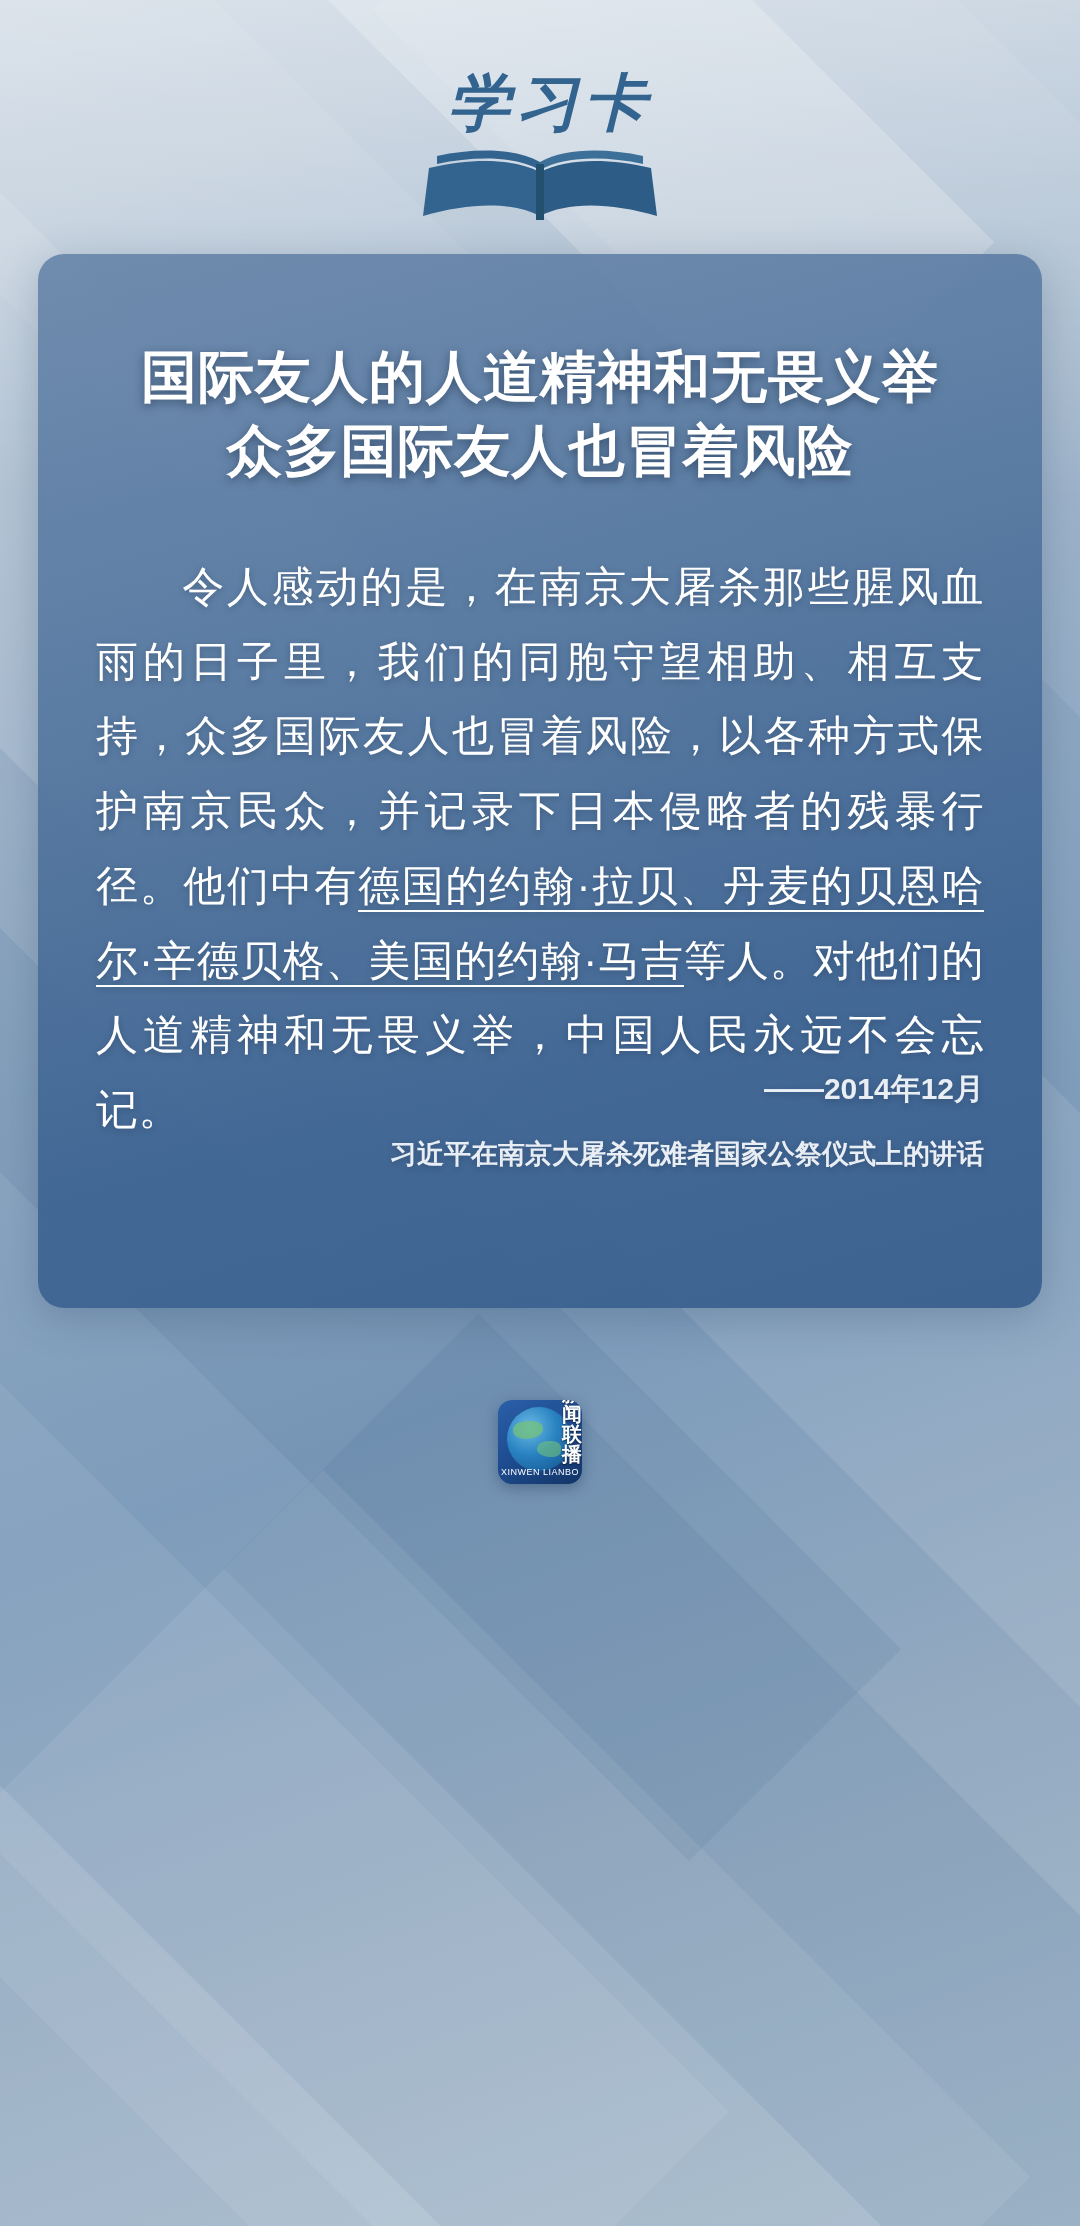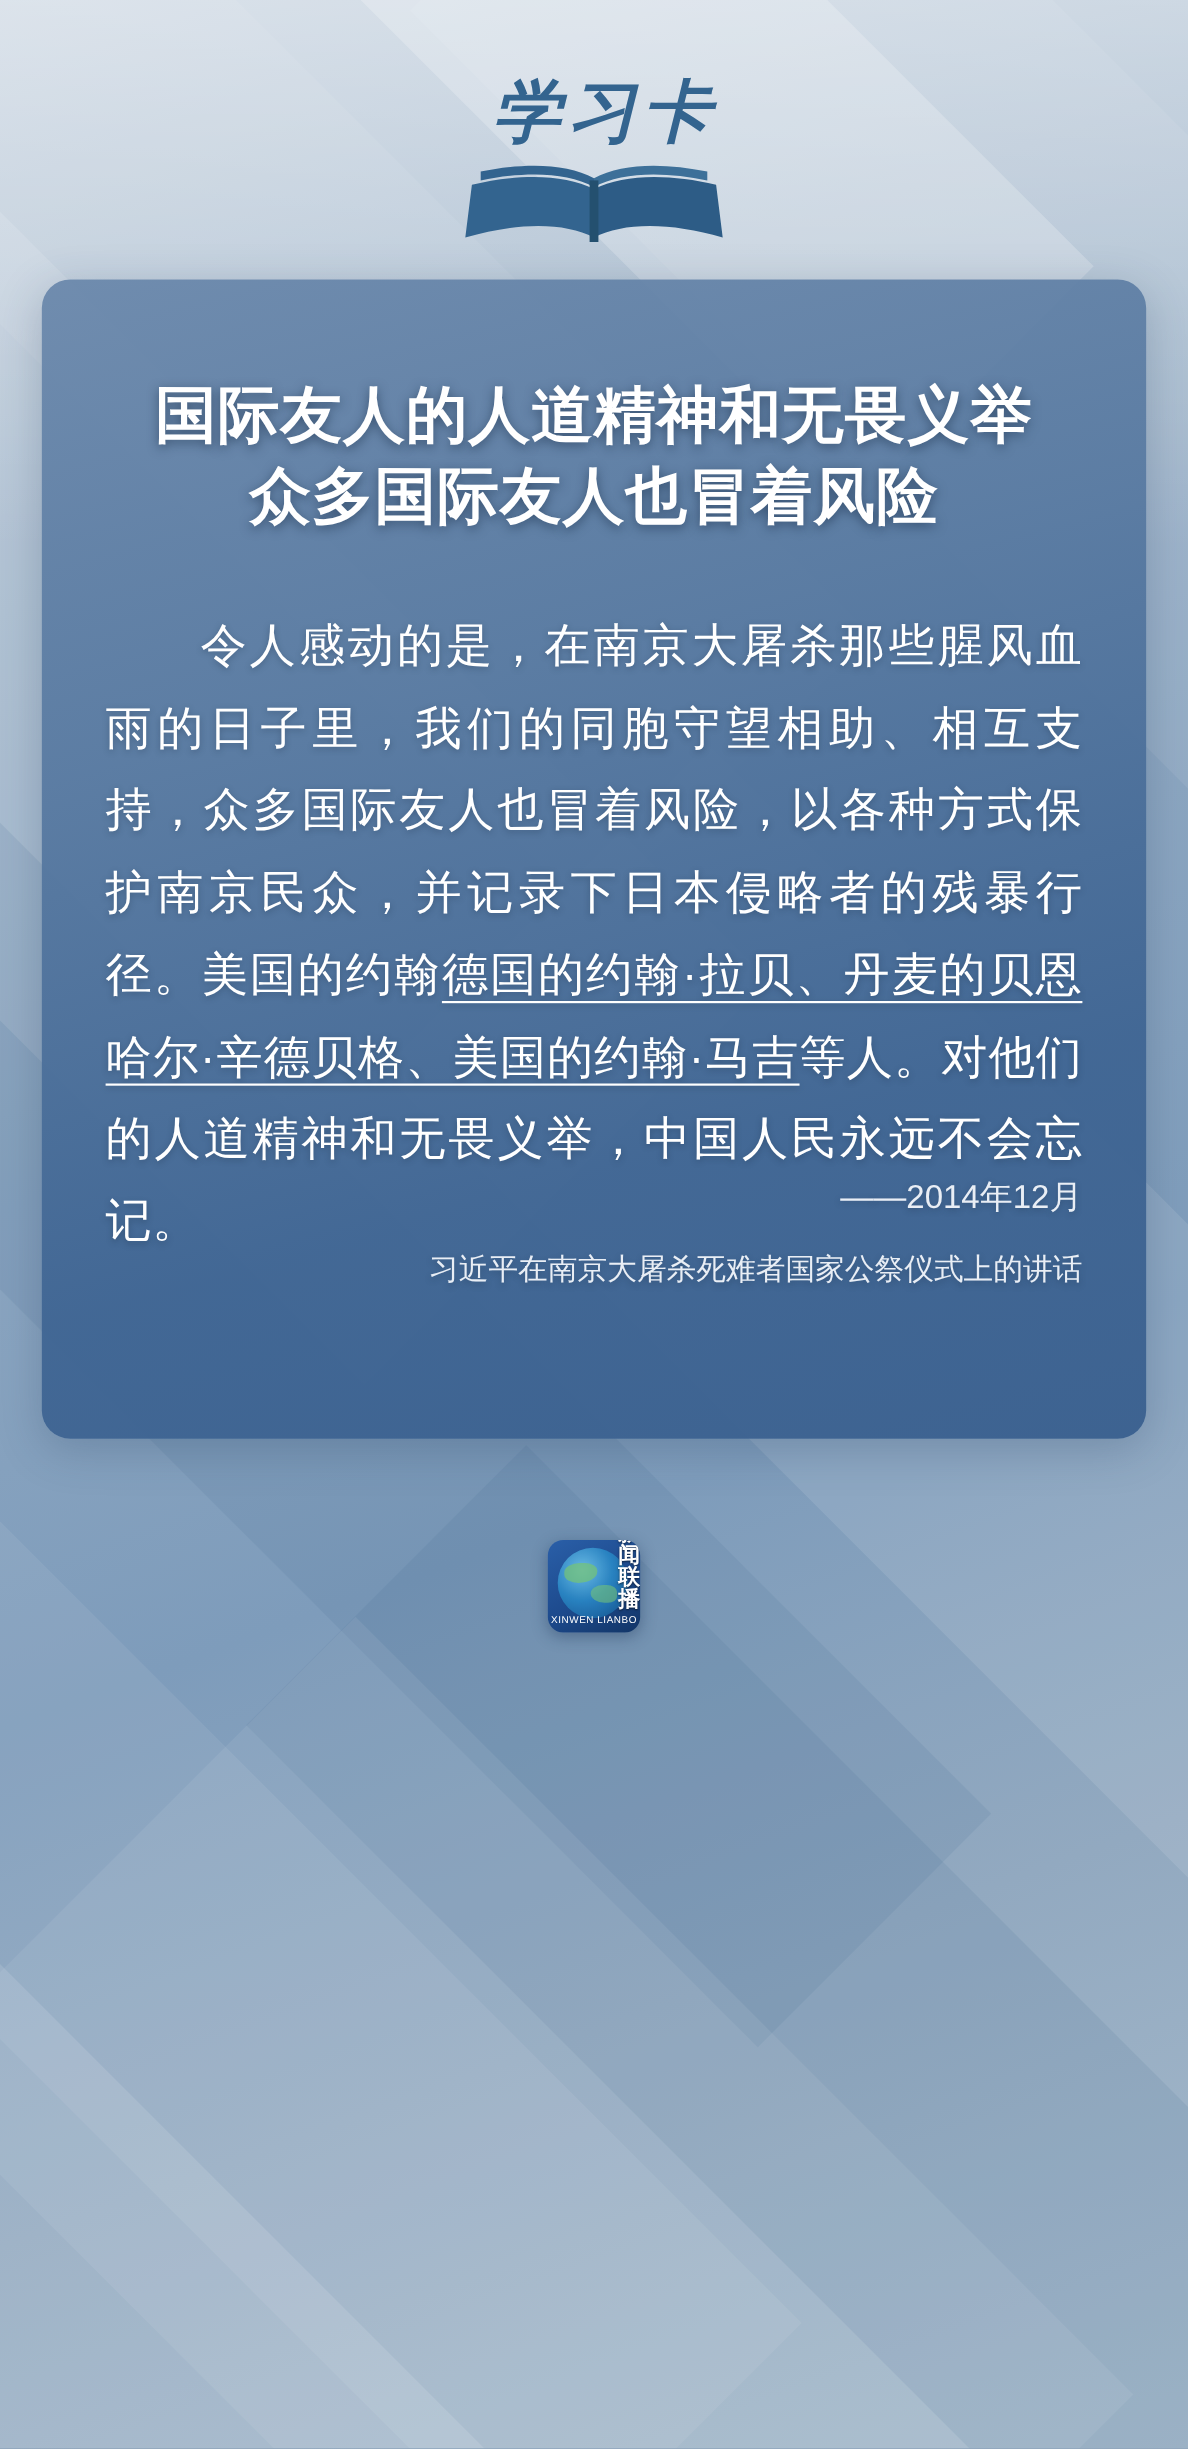--- a/index.html
+++ b/index.html
@@ -118,20 +118,21 @@
     text-decoration-thickness: 2px;
   }
 
   .attribution {
     position: absolute;
     right: 58px;
     bottom: 132px;
     text-align: right;
     color: #e9eef5;
     text-shadow: 0 2px 6px rgba(25,45,70,0.35);
+    font-weight: bold;
   }
   .attrib-date {
     font-size: 30px;
     line-height: 1.5;
   }
   .attrib-source {
     font-size: 27px;
     line-height: 1.6;
     margin-top: 22px;
   }
@@ -230,21 +231,21 @@
   </div>
 
   <div class="card">
     <div class="card-inner">
       <div class="headline">
         <div>国际友人的人道精神和无畏义举</div>
         <div>众多国际友人也冒着风险</div>
       </div>
 
       <div class="body-text">
-        <span class="indent"></span><span>令人感动的是，在南京大屠杀那些腥风血雨的日子里，我们的同胞守望相助、相互支持，众多国际友人也冒着风险，以各种方式保护南京民众，并记录下日本侵略者的残暴行径。美国的约翰</span><u>德国的约翰·拉贝、丹麦的贝恩哈尔·辛德贝格、美国的约翰·马吉</u><span>等人。对他们的人道精神和无畏义举，中国人民永远不会忘记。</span>
+        <span class="indent"></span><span>令人感动的是，在南京大屠杀那些腥风血雨的日子里，我们的同胞守望相助、相互支持，众多国际友人也冒着风险，以各种方式保护南京民众，并记录下日本侵略者的残暴行径。他们中有</span><u>德国的约翰·拉贝、丹麦的贝恩哈尔·辛德贝格、美国的约翰·马吉</u><span>等人。对他们的人道精神和无畏义举，中国人民永远不会忘记。</span>
       </div>
 
       <div class="attribution">
         <div class="attrib-date">——2014年12月</div>
         <div class="attrib-source">习近平在南京大屠杀死难者国家公祭仪式上的讲话</div>
       </div>
     </div>
   </div>
 
   <div class="footer-badge">

